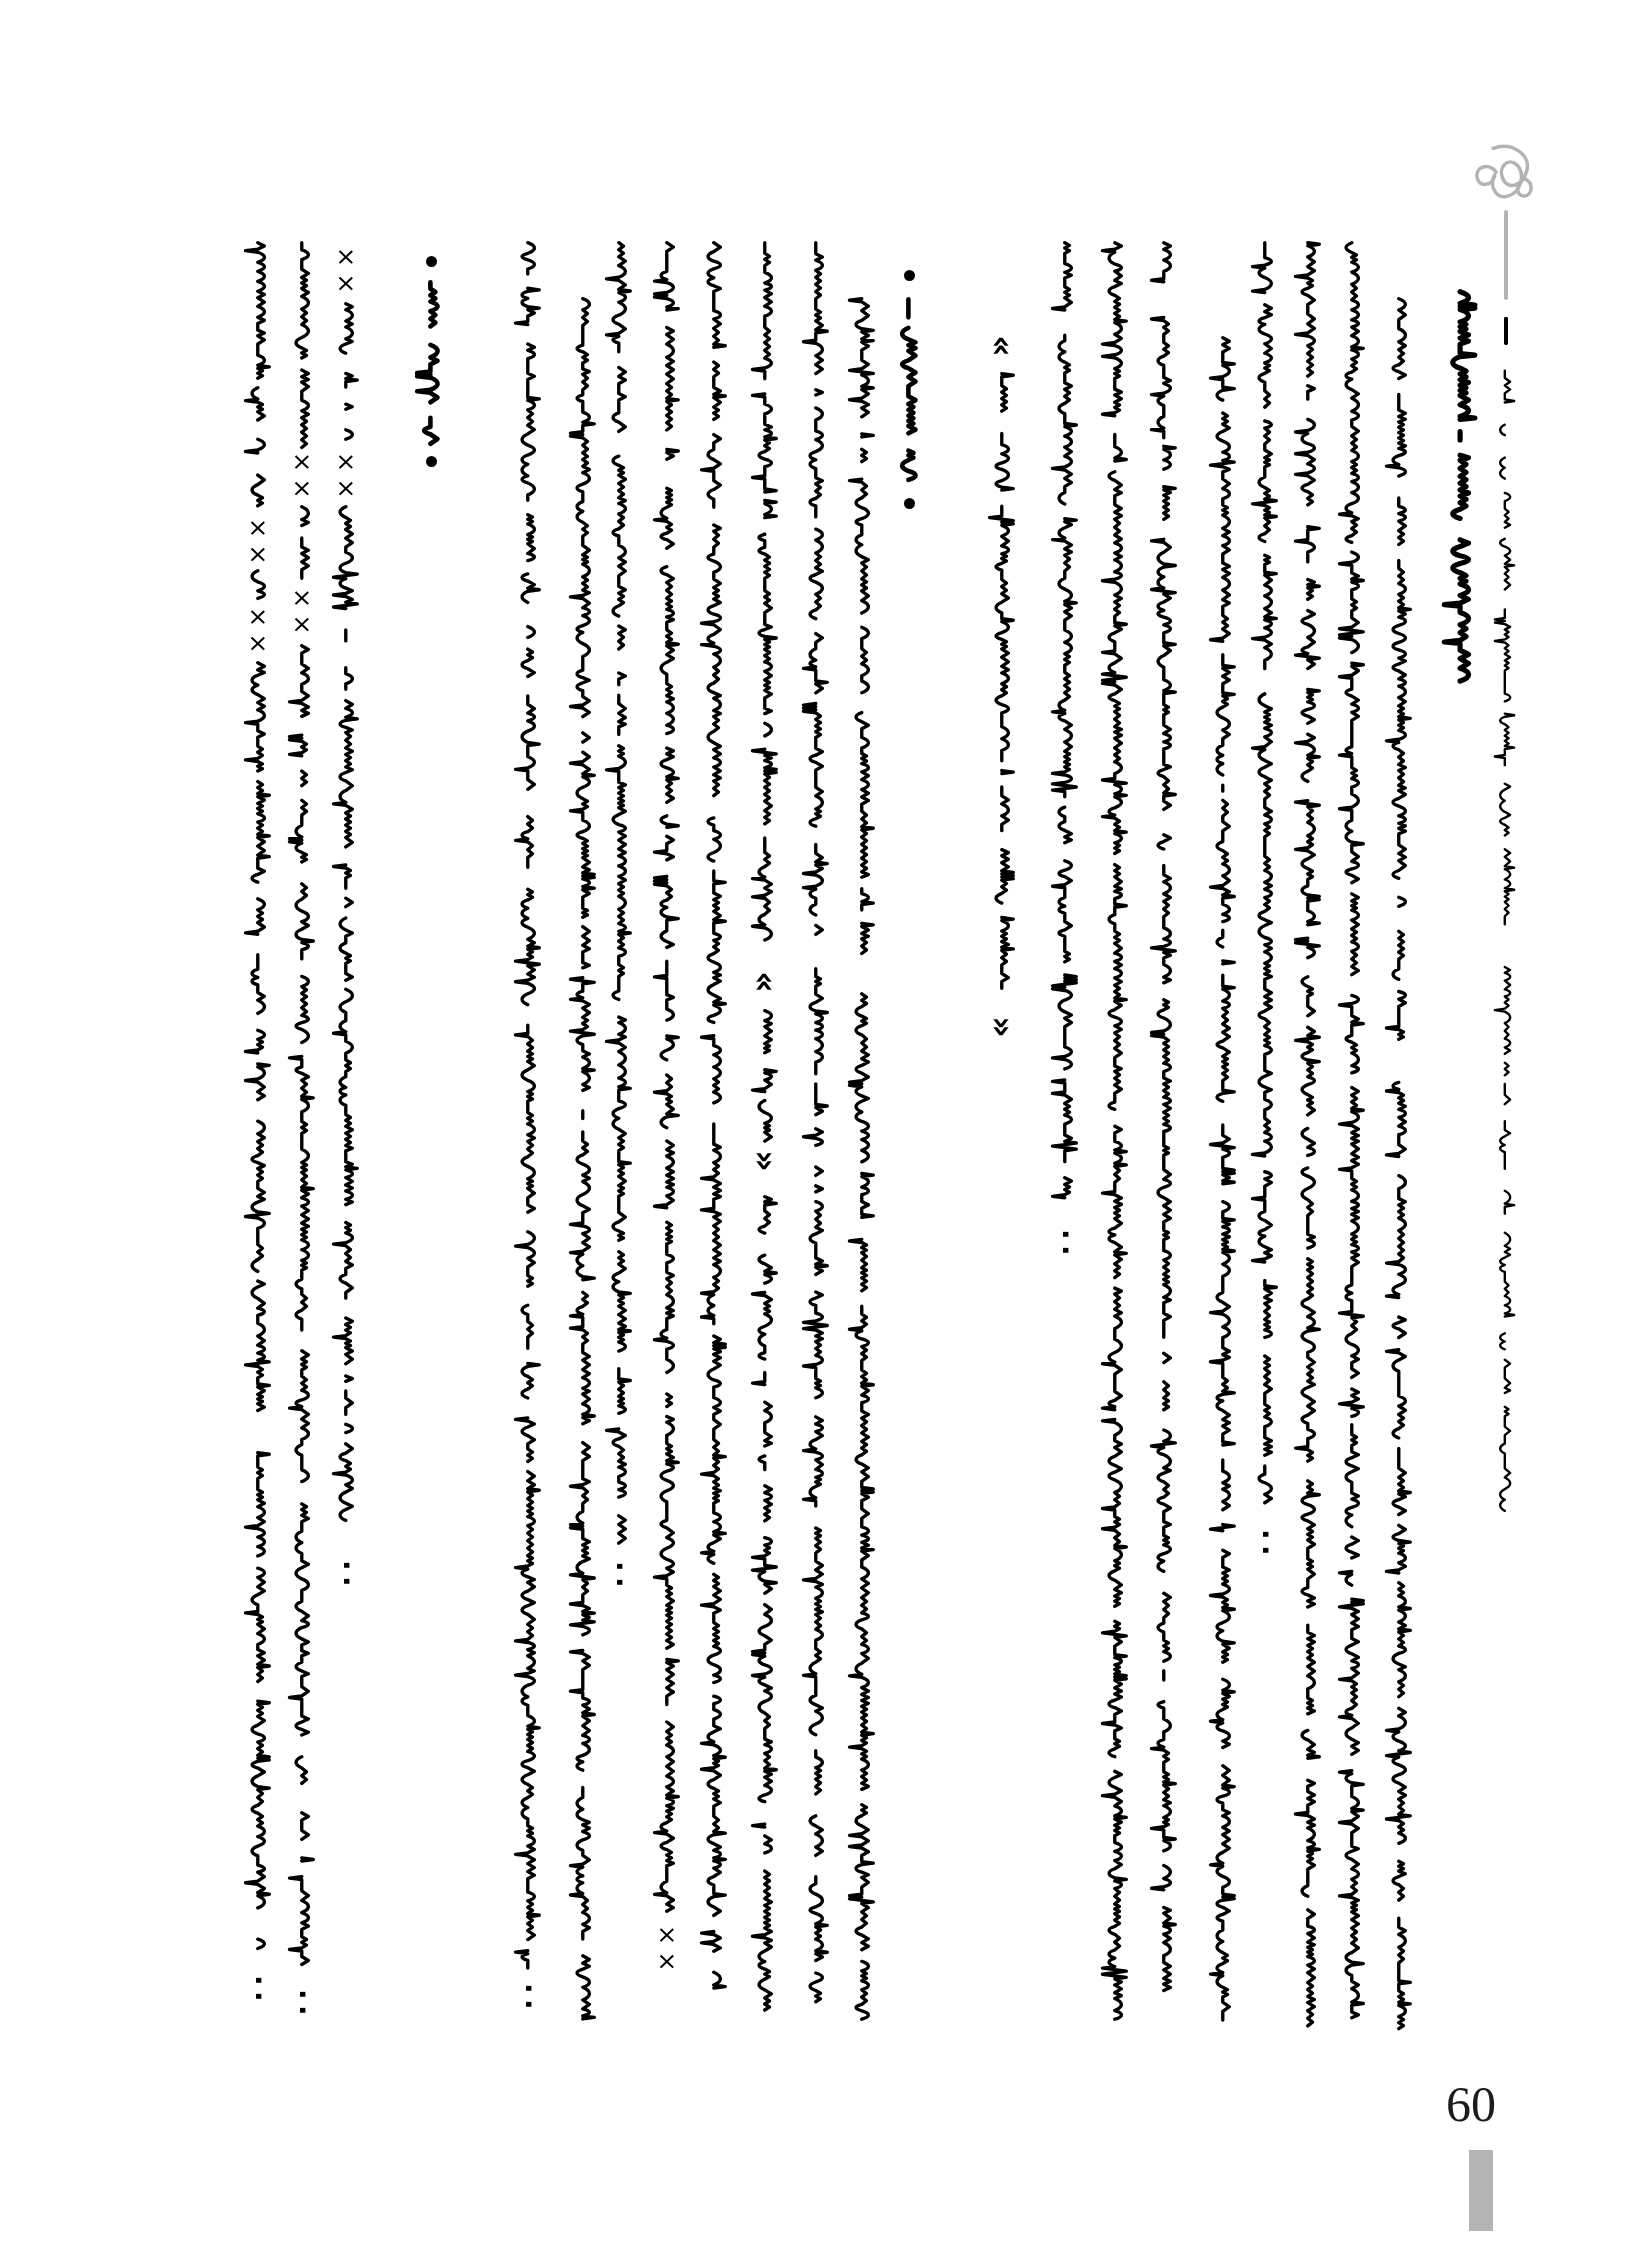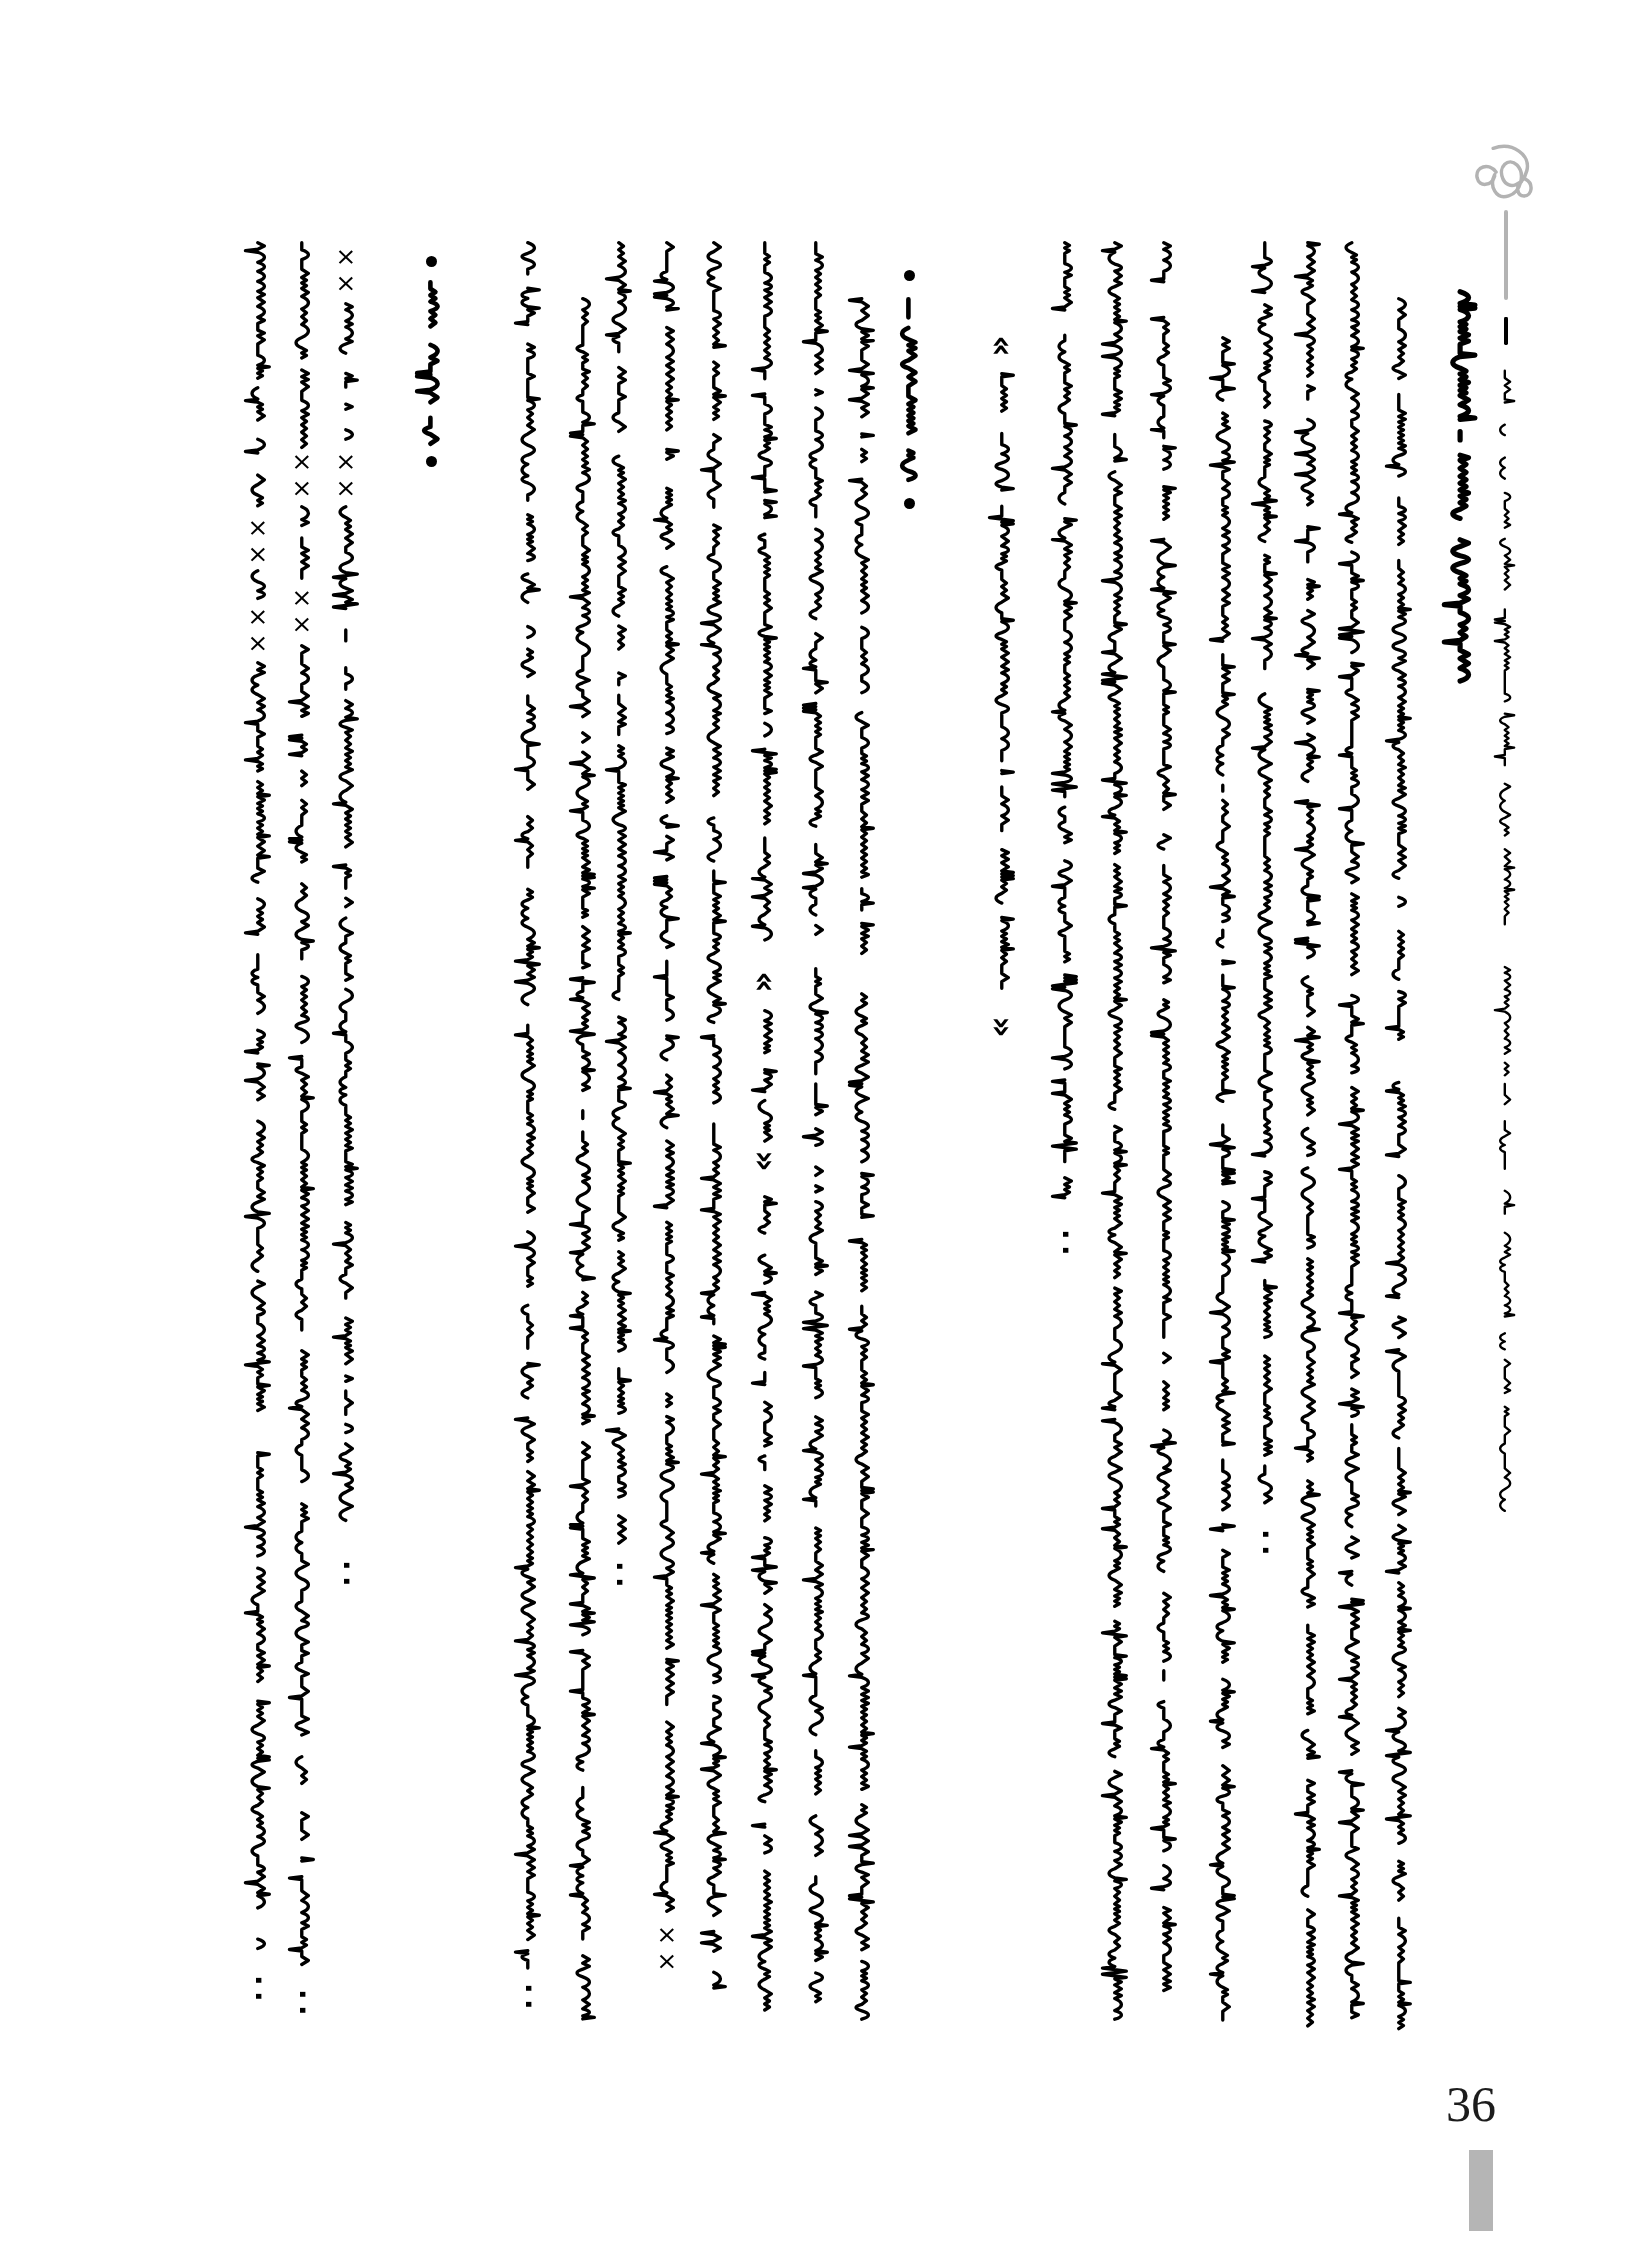--- a/index.html
+++ b/index.html
@@ -258,16 +258,16 @@
         </span>
         <span class="glyph" style="left: 607px; font-size: 24px; letter-spacing: 6.5px; top: 3.5px;">××</span>
         <span class="seg" style="left: 662px; width: 1291px;">
           <svg width="1291" height="29.5" viewBox="0 0 1840 42">
             <path d="M1 23.1 l5.1 -9.3 l5.1 9.3 l3.8 -9.3 l3.8 9.3 c4.2 10.9 9.9 10.9 14.1 0 c4.1 10.9 9.5 10.9 13.6 0 l5.7 -9.3 l5.7 9.3 l5.2 -9.3 l5.2 9.3 c4.8 -12.6 11.2 -12.6 16 0 l2.2 17.5 l2.2 -17.5 h9.2 l4.7 -9.3 l4.7 9.3 h12.5 l4.4 -6.6 l4.4 6.6 l4.4 -6.6 l4.4 6.6 l2.2 17.5 l2.2 -17.5 l3.4 -6.6 l3.4 6.6 l3.4 -6.6 l3.4 6.6 m15.1 0 l4.3 -6.6 l4.3 6.6 l4.3 -6.6 l4.3 6.6 l2.2 -16.4 l2.2 16.4 l4.7 -9.3 l4.7 9.3 l3.7 -6.6 l3.7 6.6 l3.7 -6.6 l3.7 6.6 c3.5 -12.6 8.3 -12.6 11.8 0 l4.4 -6.6 l4.4 6.6 l4.4 -6.6 l4.4 6.6 l2.2 -16.4 l2.2 16.4 l6.1 -9.3 l6.1 9.3 l6.5 -9.3 l6.5 9.3 l2.2 -16.4 l2.2 16.4 h14.1 l4.5 -9.3 l4.5 9.3 c3.3 10.9 7.7 10.9 11 0 m23.7 0 c4.7 -12.6 11 -12.6 15.7 0 l4.6 -6.6 l4.6 6.6 l4.6 -6.6 l4.6 6.6 l6.1 -9.3 l6.1 9.3 l2.2 17.5 l2.2 -17.5 m28.9 0 h12.8 h8 c3.5 10.9 8.2 10.9 11.7 0 c3.2 10.9 7.4 10.9 10.6 0 h10.9 l5.5 -9.3 l5.5 9.3 c5.6 -12.6 13.1 -12.6 18.7 0 m24.1 0 c3.8 -12.6 8.9 -12.6 12.8 0 l3.8 -6.6 l3.8 6.6 l3.8 -6.6 l3.8 6.6 l2.2 17.5 l2.2 -17.5 m15.4 0 l2.2 -16.4 l2.2 16.4 c5.2 -12.6 12.1 -12.6 17.2 0 l2.2 17.5 l2.2 -17.5 l7 -9.3 l7 9.3 l5.6 -9.3 l5.6 9.3 m30.5 0 c5.4 -12.6 12.6 -12.6 18 0 l5.6 -9.3 l5.6 9.3 l5 -6.6 l5 6.6 l5 -6.6 l5 6.6 c3 10.9 7 10.9 9.9 0 l4.3 -9.3 l4.3 9.3 l4.6 -6.6 l4.6 6.6 l4.6 -6.6 l4.6 6.6 h9.7 l5.7 -9.3 l5.7 9.3 l4.1 -9.3 l4.1 9.3 c4.2 10.9 9.8 10.9 13.9 0 l2.2 -16.4 l2.2 16.4 l2.2 17.5 l2.2 -17.5 c4.4 -12.6 10.3 -12.6 14.7 0 h12.9 h10.1 l5.4 -6.6 l5.4 6.6 l5.4 -6.6 l5.4 6.6 c5 10.9 11.7 10.9 16.7 0 m13.9 0 l4.2 -9.3 l4.2 9.3 c4.9 10.9 11.4 10.9 16.3 0 l6.9 -9.3 l6.9 9.3 c3.1 -12.6 7.1 -12.6 10.2 0 h11.2 c5.5 -12.6 12.9 -12.6 18.5 0 l6.5 -9.3 l6.5 9.3 c3.3 -12.6 7.7 -12.6 11.1 0 c3.1 -12.6 7.2 -12.6 10.3 0 l2.2 -16.4 l2.2 16.4 l2.2 17.5 l2.2 -17.5 l4.1 -6.6 l4.1 6.6 l4.1 -6.6 l4.1 6.6 h8.5 l2.2 -16.4 l2.2 16.4 l5.3 -9.3 l5.3 9.3 l3.3 -6.6 l3.3 6.6 l3.3 -6.6 l3.3 6.6 l4.9 -9.3 l4.9 9.3 m17.4 0 m12.6 0 m30.1 0 l2.2 -16.4 l2.2 16.4 h16 l4.1 -6.6 l4.1 6.6 l4.1 -6.6 l4.1 6.6 h15.8 l3.6 -6.6 l3.6 6.6 l3.6 -6.6 l3.6 6.6 l5 -9.3 l5 9.3 c4.6 -12.6 10.7 -12.6 15.4 0 l5.7 -9.3 l5.7 9.3 l2.2 17.5 l2.2 -17.5 c3.6 -12.6 8.4 -12.6 12.1 0 c4.1 -12.6 9.5 -12.6 13.6 0 c4 -12.6 9.3 -12.6 13.2 0 m17.5 0 c3.9 -12.6 9.1 -12.6 13 0 l6.8 -9.3 l6.8 9.3 l5.6 -9.3 l5.6 9.3 c4.4 10.9 10.2 10.9 14.5 0 h9.2 l2.2 17.5 l2.2 -17.5 l3.5 -6.6 l3.5 6.6 l3.5 -6.6 l3.5 6.6 l6.7 -9.3 l6.7 9.3 c4.6 -12.6 10.8 -12.6 15.4 0 h7.2 l4.5 -9.3 l4.5 9.3 l6.1 -9.3 l6.1 9.3 l2.2 -16.4 l2.2 16.4 l5 -6.6 l5 6.6 l5 -6.6 l5 6.6 m28 0 l2.2 -16.4 l2.2 16.4 l4.3 -6.6 l4.3 6.6 l4.3 -6.6 l4.3 6.6 l6.2 -9.3 l6.2 9.3 c3.8 10.9 8.8 10.9 12.5 0 c3.5 -12.6 8.2 -12.6 11.8 0 l4.7 -6.6 l4.7 6.6 l4.7 -6.6 l4.7 6.6 l2.2 -16.4 l2.2 16.4 l2.2 -16.4 l2.2 16.4 c2.8 10.9 6.6 10.9 9.4 0 l5.6 -9.3 l5.6 9.3 c4.6 10.9 10.6 10.9 15.2 0 l2.2 -16.4 l2.2 16.4 l5.6 -6.6 l5.6 6.6 l5.6 -6.6 l5.6 6.6 c3.4 10.9 7.9 10.9 11.2 0 l4.6 -6.6 l4.6 6.6 l4.6 -6.6 l4.6 6.6 c4.5 -12.6 10.5 -12.6 14.9 0 c4.1 -12.6 9.5 -12.6 13.6 0 c4.2 10.9 9.8 10.9 13.9 0 h13 c3.1 -12.6 7.2 -12.6 10.3 0 l6.4 -9.3 l6.4 9.3 l2.2 17.5 l2.2 -17.5 l6 -9.3 l6 9.3 l2.2 -16.4 l2.2 16.4 c5.2 -12.6 12.1 -12.6 17.2 0 m30 0 m14.5 0 c4 -12.6 9.4 -12.6 13.4 0 m21.7 0" fill="none" stroke="#000000" stroke-width="4.8" stroke-linecap="round" stroke-linejoin="round"></path>
           </svg>
         </span>
         <span class="glyph" style="left: 1975px; font-size: 28px; letter-spacing: 5.3px; font-weight: bold; top: 2.4px;">··</span>
       </div>
     </div>
-  <div class="pagenum" id="pagenum" style="left: 1446px; top: 2075px; font-size: 50px;">36</div>
+  <div class="pagenum" id="pagenum" style="left: 1446px; top: 2075px; font-size: 50px;">60</div>
   <div class="edgetab" id="edgetab" style="left: 1469px; top: 2150px; width: 24px; height: 81px; background: rgb(181, 181, 181);"></div>
 </div>
 
 
 </body></html>

